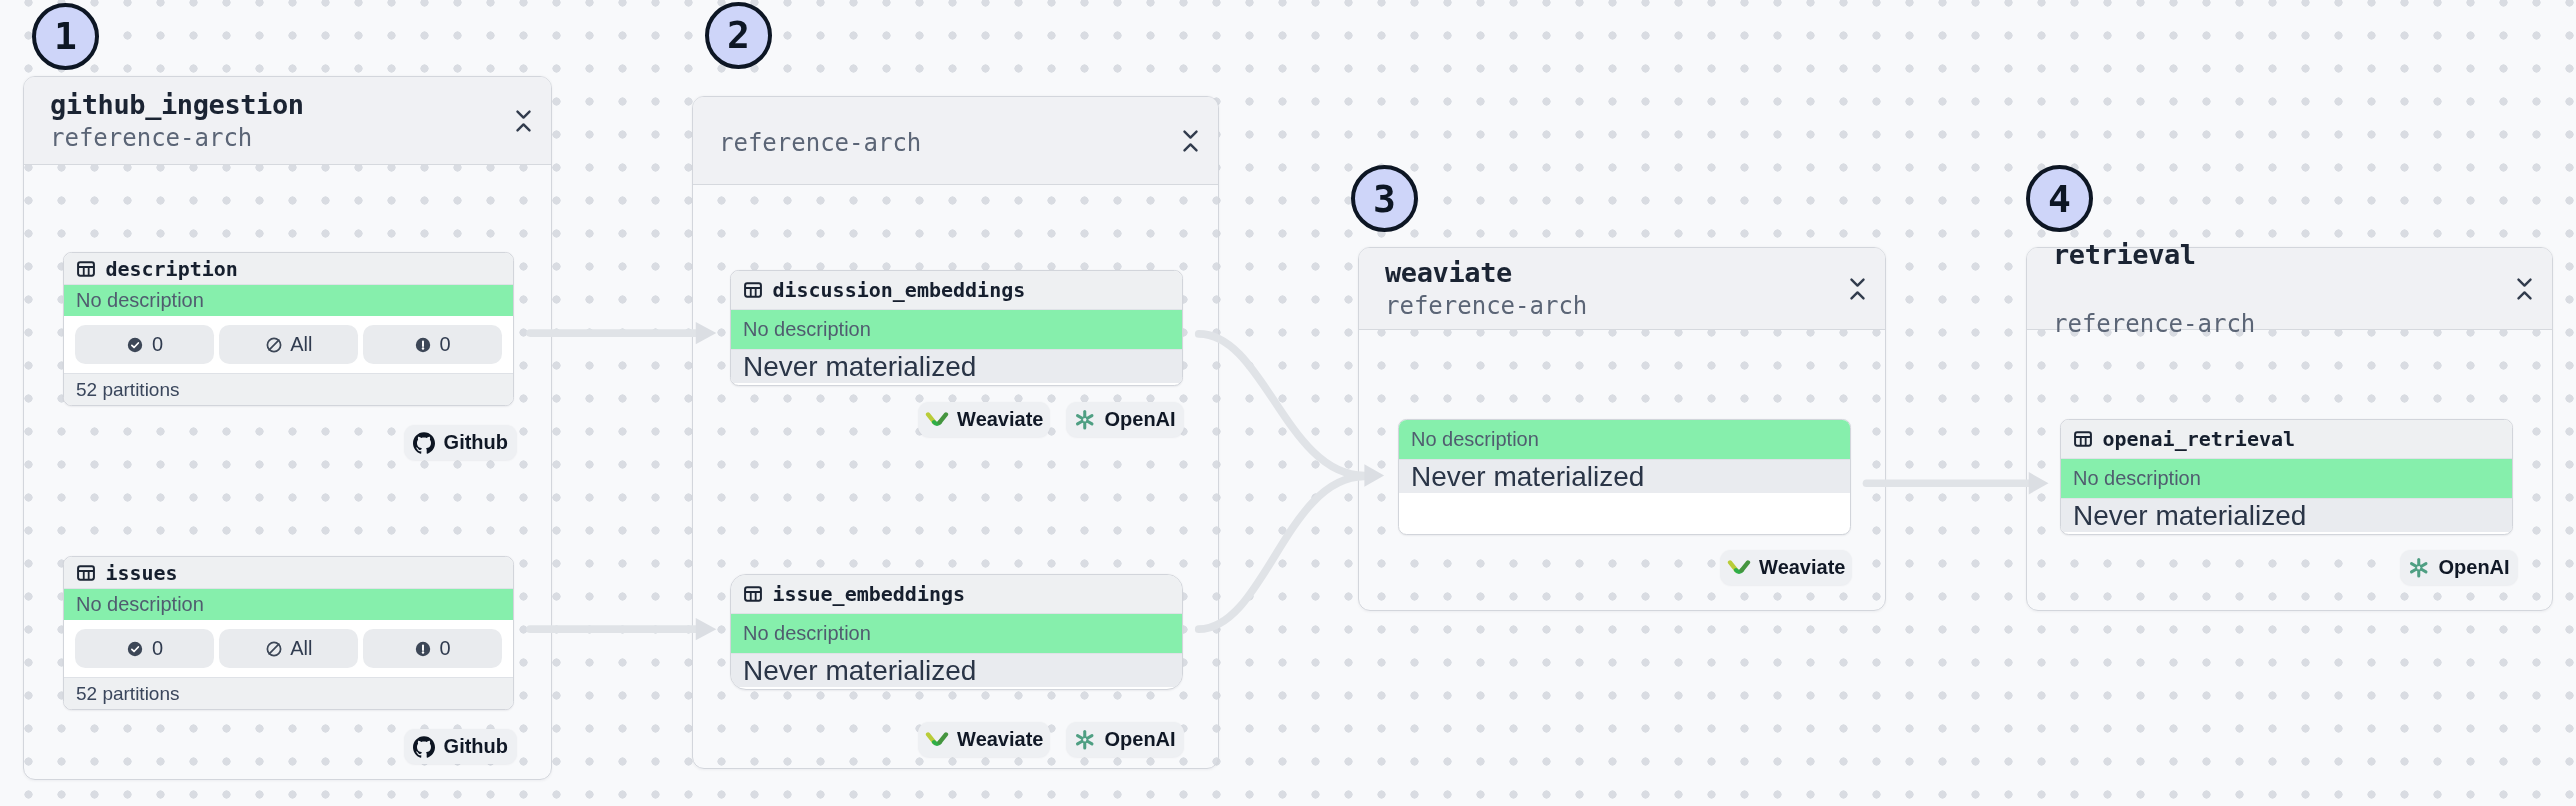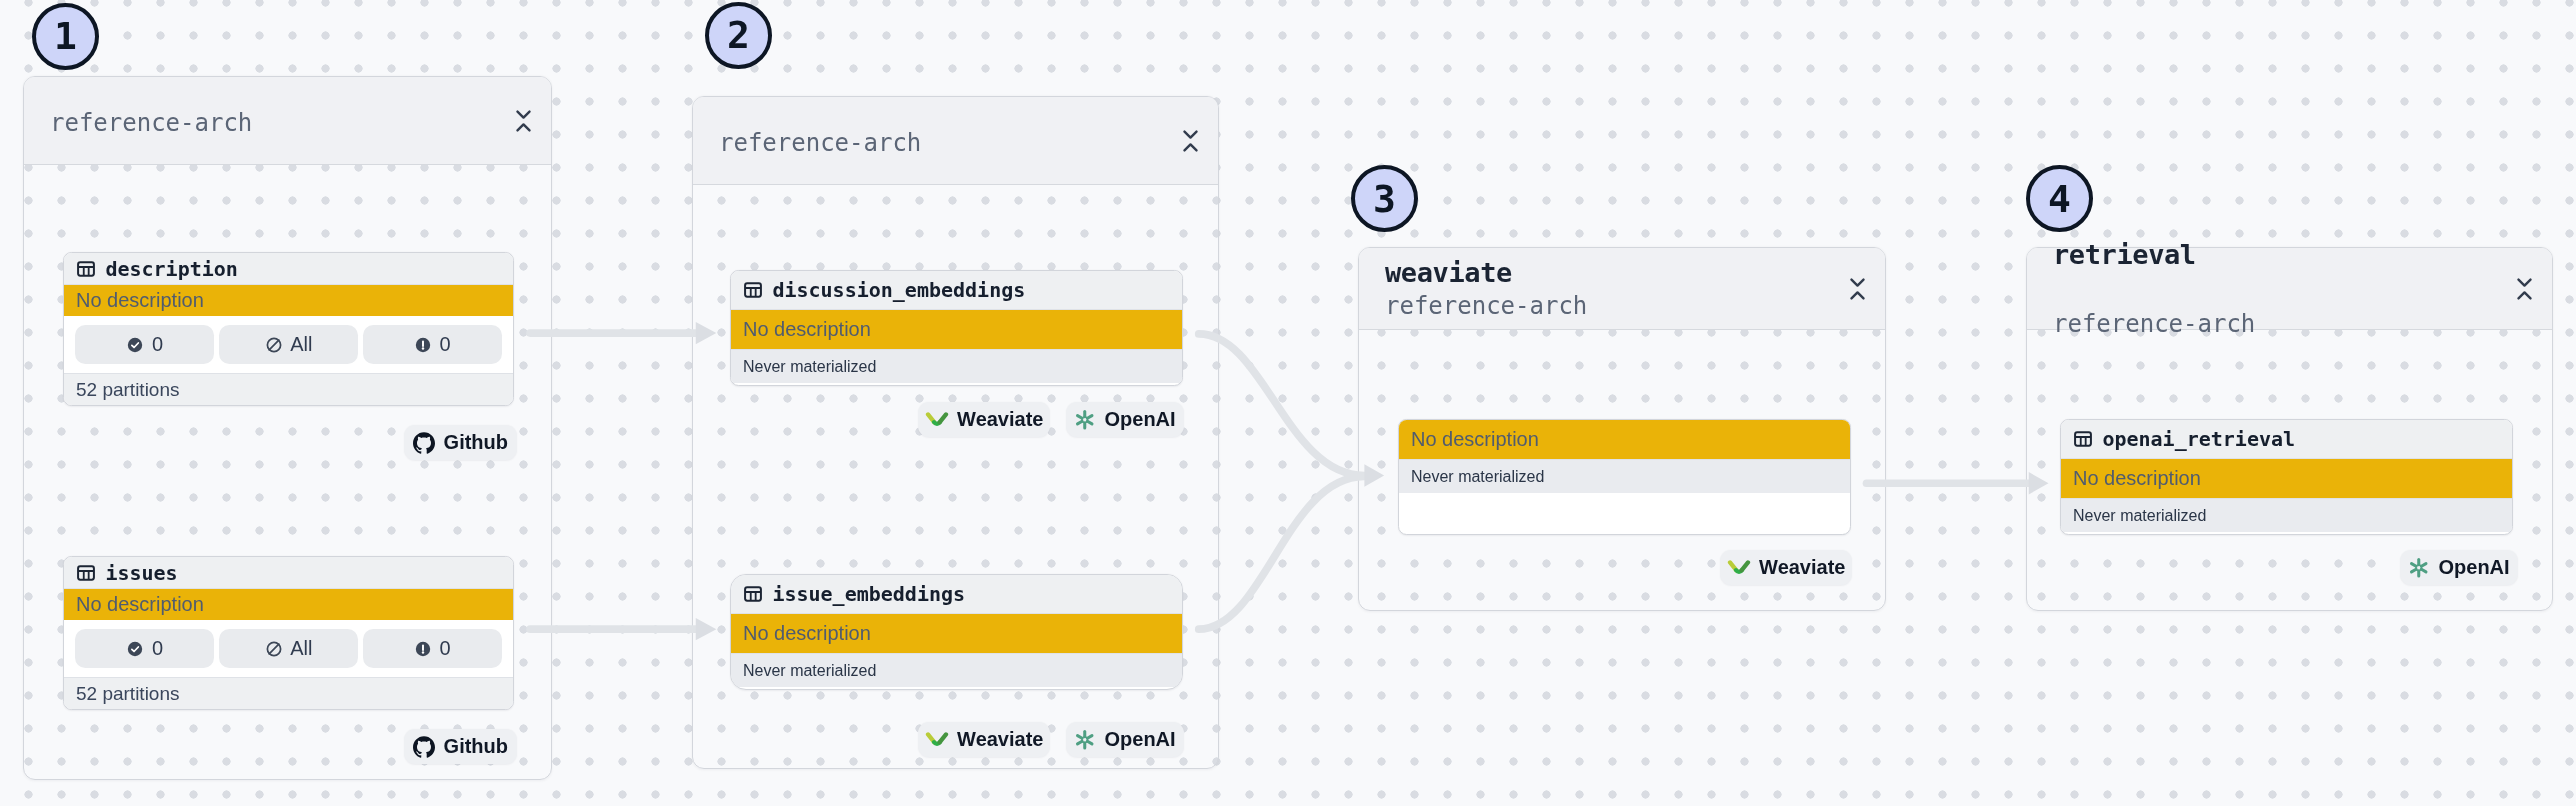--- a/index.html
+++ b/index.html
@@ -41,22 +41,22 @@
   .collapse-btn{position:absolute;right:17px;top:50%;transform:translateY(-50%);width:22px;height:27.5px;display:flex;align-items:center;justify-content:center;cursor:pointer;background:none;border:none;padding:0;}
 
   
   .asset-card{
     position:absolute;box-sizing:border-box;background:#ffffff;
     border:1.7px solid #d2d5db;border-radius:8.6px;overflow:hidden;
     box-shadow:0 0.9px 1.7px rgba(16,24,40,.06);
   }
   .asset-header{display:flex;align-items:center;gap:9.4px;padding:0 12px;background:#eef0f2;border-bottom:0.9px solid #dfe2e7;box-sizing:border-box;}
   .asset-name{font-family:"DejaVu Sans Mono",monospace;font-weight:700;font-size:20px;color:#161f2e;white-space:nowrap;}
-  .asset-desc{display:flex;align-items:center;padding:0 12px;background:#eab308;font-size:20px;color:#505c6f;box-sizing:border-box;}
-  .asset-status{display:flex;align-items:center;padding:0 12px;background:#e9ebef;border-top:0.9px solid #dfe2e7;font-size:16px;color:#2a3547;box-sizing:border-box;}
+  .asset-desc{display:flex;align-items:center;padding:0 12px;background:#86efac;font-size:20px;color:#505c6f;box-sizing:border-box;}
+  .asset-status{display:flex;align-items:center;padding:0 12px;background:#e9ebef;border-top:0.9px solid #dfe2e7;font-size:28px;color:#2a3547;box-sizing:border-box;}
   .asset-footer{display:flex;align-items:center;padding:0 12px;background:#eef0f2;border-top:0.9px solid #dfe2e7;font-size:19px;color:#3a465c;box-sizing:border-box;}
   .badge-row{display:flex;align-items:center;gap:4.3px;padding:0 11px;background:#fff;box-sizing:border-box;}
   .badge{flex:1;height:39px;background:#e9ebee;border-radius:10.3px;display:flex;align-items:center;justify-content:center;gap:7.7px;font-size:20px;font-weight:500;color:#303b4f;cursor:pointer;}
 
   
   .tag{
     position:absolute;box-sizing:border-box;height:35px;border-radius:11px;background:#eef0f3;
     display:flex;align-items:center;justify-content:center;gap:8.6px;
     font-size:20px;font-weight:700;color:#101826;
     box-shadow:0 0.9px 1.7px rgba(16,24,40,.05);
@@ -141,20 +141,21 @@
   </div>
 <div class="step-circle" style="left:1351px;top:165px;">
     <span>3</span>
   </div>
 <div class="step-circle" style="left:2026px;top:165px;">
     <span>4</span>
   </div>
 
 <div class="group" style="left:23px;top:76px;width:529px;height:704px;">
   <div class="group-header" style="height:88px;">
+    <div class="group-title">github_ingestion</div>
     <div class="group-subtitle">reference-arch</div>
     <button class="collapse-btn">
       <span class="icon">
           <svg width="19" height="27.5" viewBox="0 0 22 32">
             <use href="#def-collapse"></use>
           </svg>
         </span>
     </button>
   </div>
 

